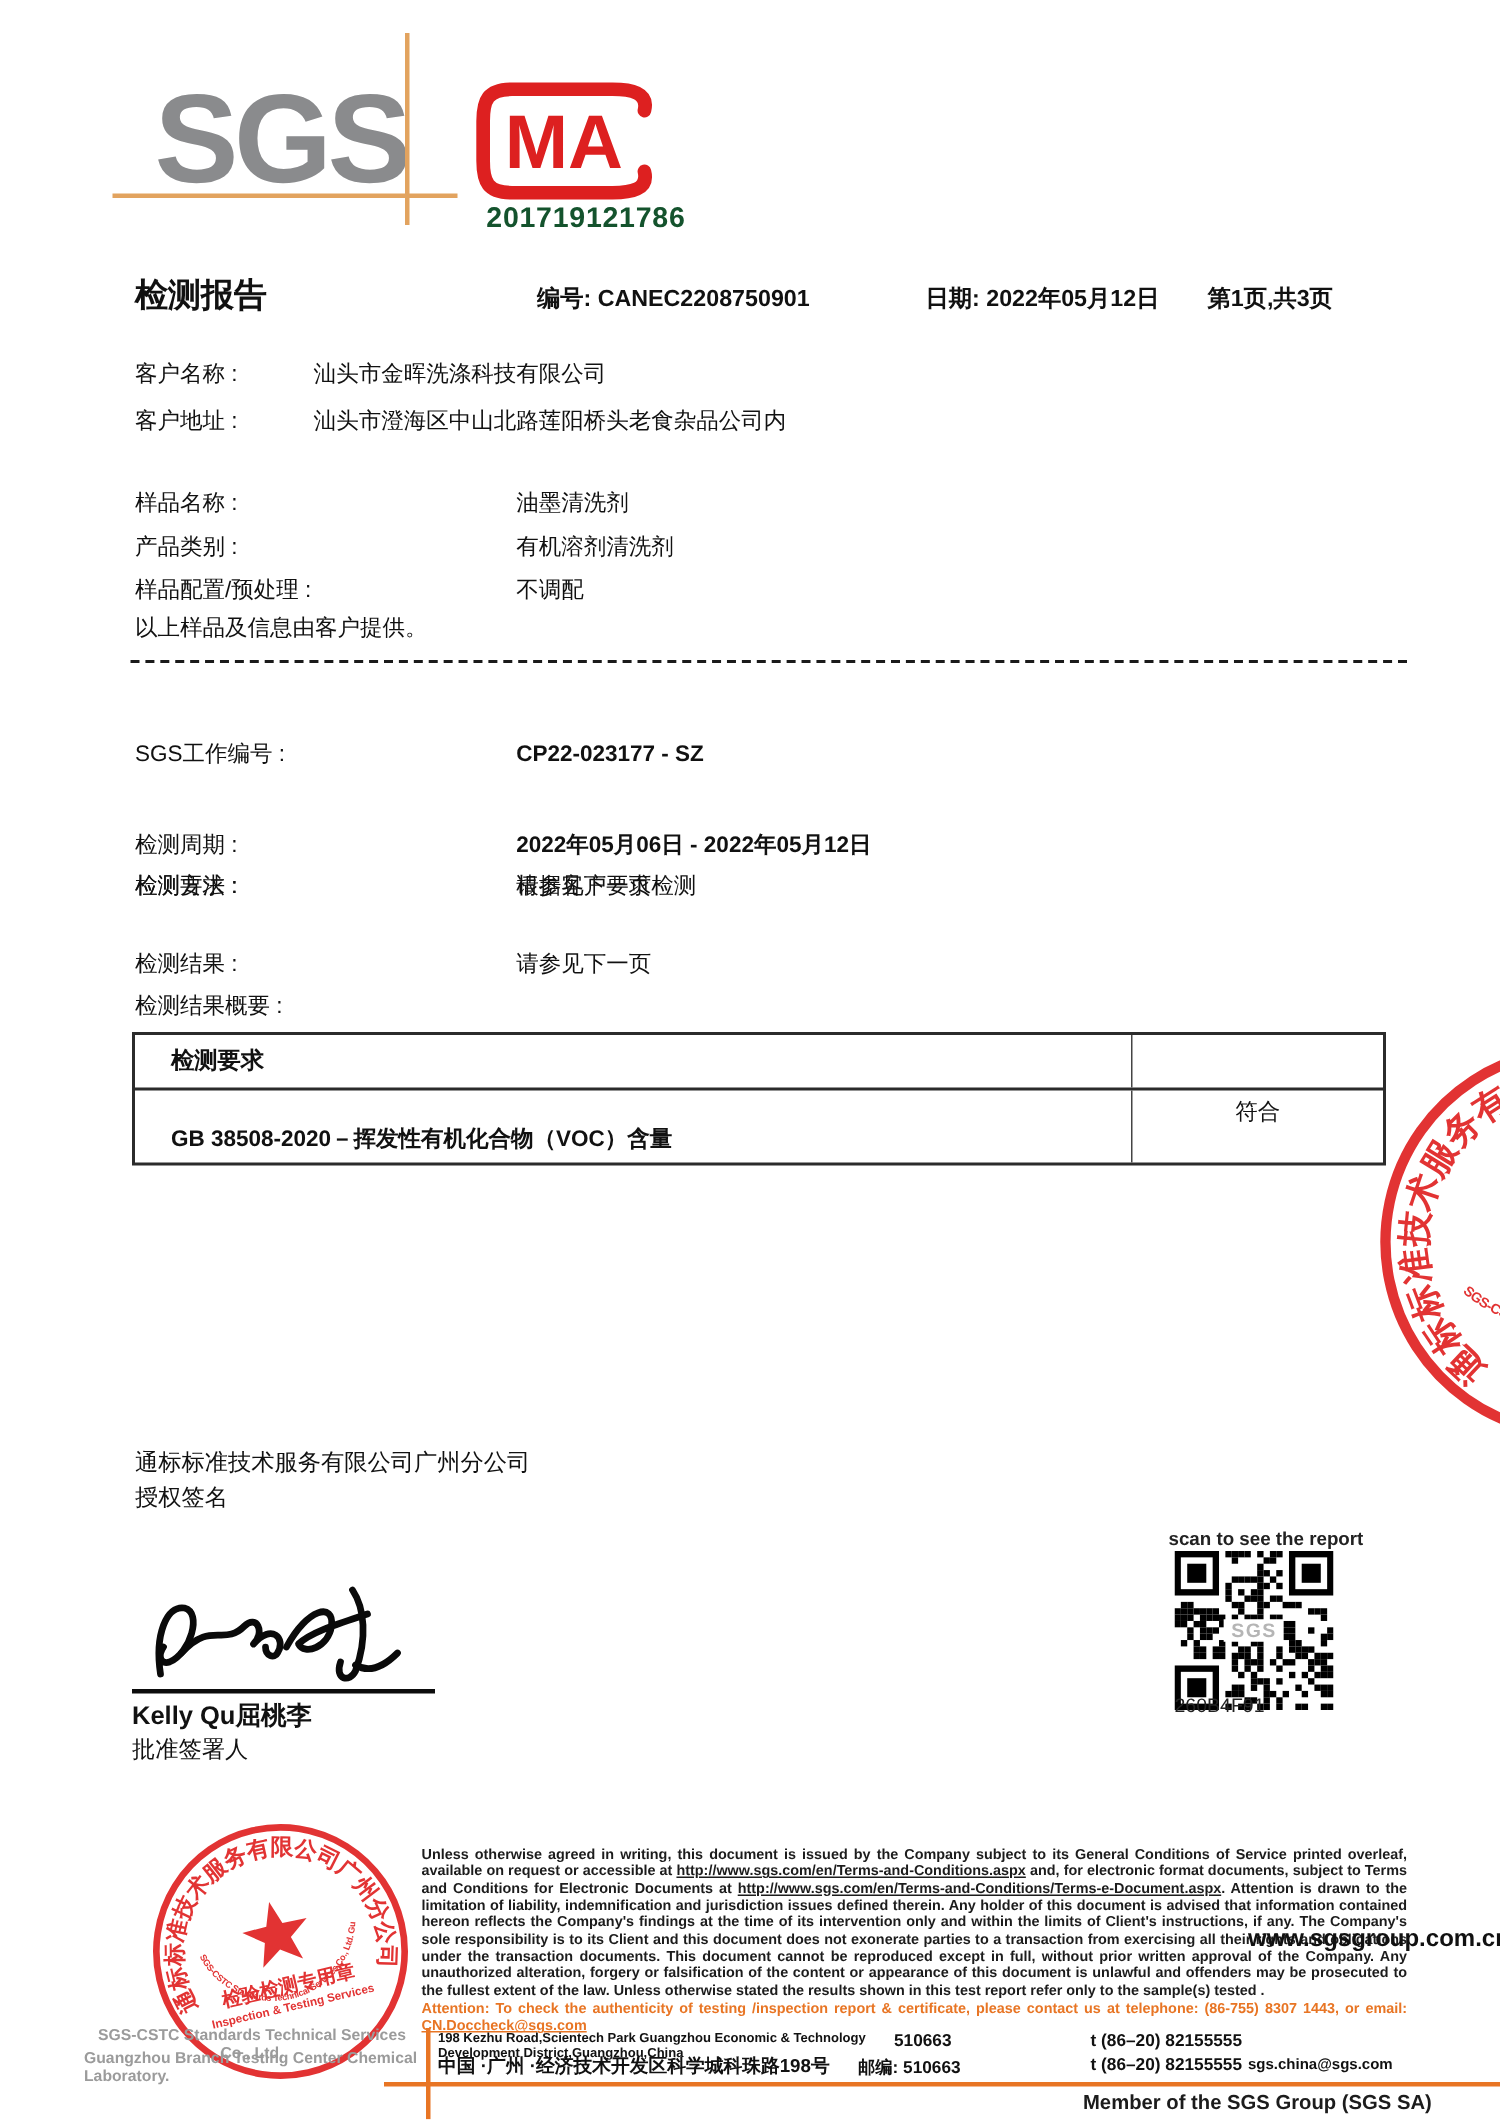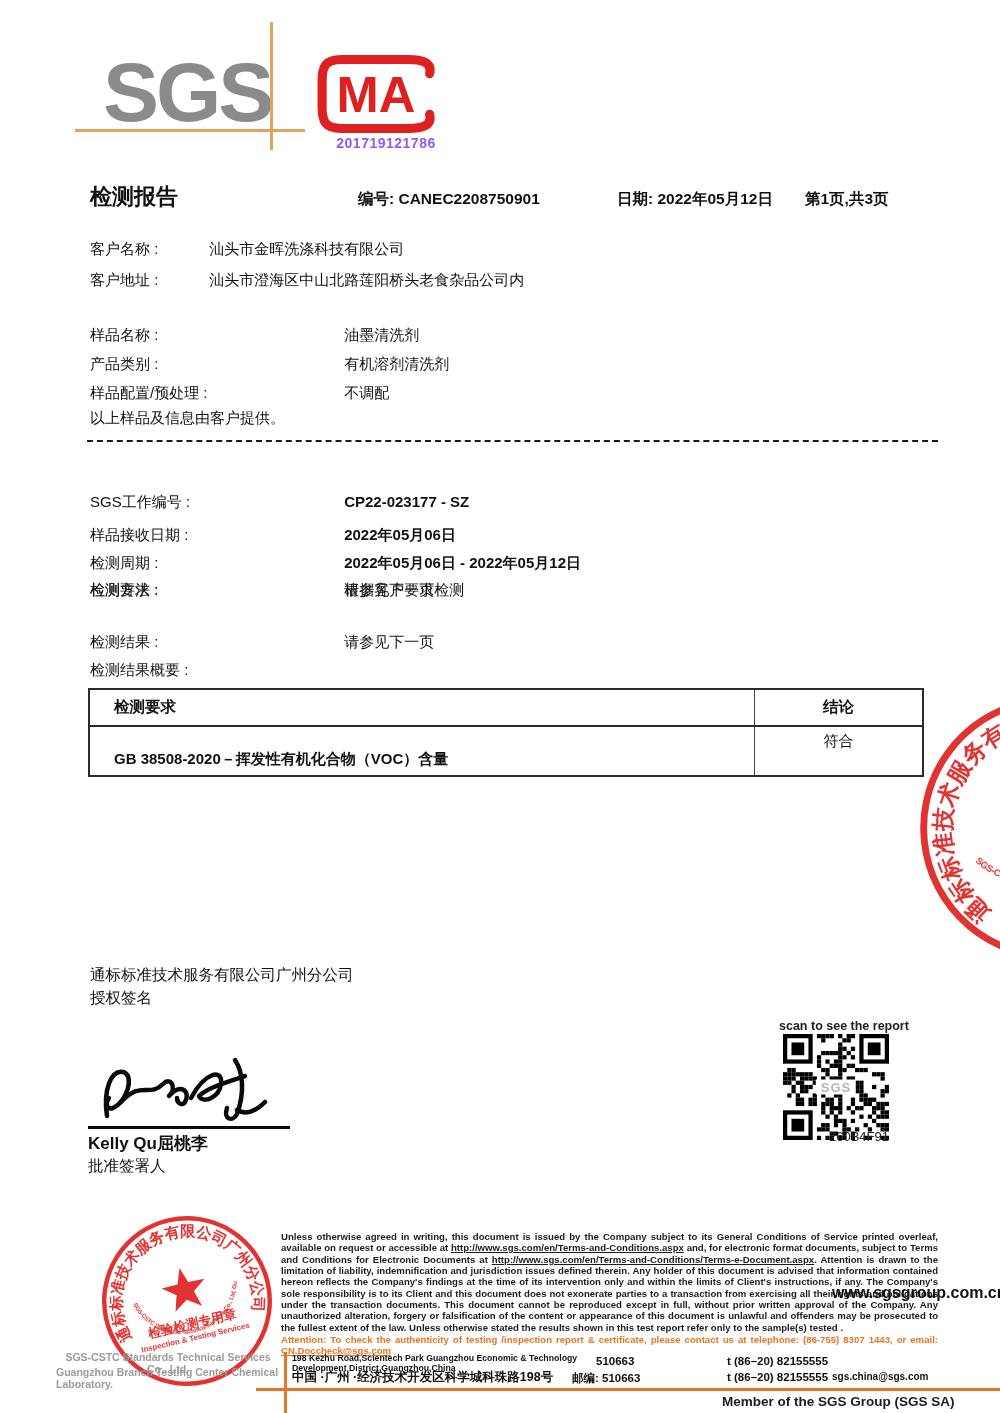--- a/index.html
+++ b/index.html
@@ -4,21 +4,21 @@
 <style>
   html,body{margin:0;padding:0;background:#fff;}
   .page{position:relative;width:1000px;height:1413px;background:#fff;overflow:hidden;
         font-family:"Liberation Sans","DejaVu Sans",sans-serif;color:#111;}
   .abs{position:absolute;}
   
   .sgs-word{left:103px;top:50px;font-size:84px;font-weight:bold;color:#8a8b8d;letter-spacing:-3px;line-height:1;}
   .cross-h{left:75px;top:129px;width:230px;height:3px;background:#e2a35f;}
   .cross-v{left:270px;top:22px;width:3px;height:128px;background:#e2a35f;}
   .cma-box{left:315px;top:52px;width:142px;height:84px;}
-  .cma-number{left:315px;top:135px;width:142px;text-align:center;font-size:14px;font-weight:bold;color:#8b5cf6;letter-spacing:.5px;}
+  .cma-number{left:315px;top:135px;width:142px;text-align:right;font-size:19px;font-weight:bold;color:#14532d;letter-spacing:.5px;}
   
   .report-title{left:90px;top:182px;font-size:22px;font-weight:bold;}
   .hdr{top:189px;font-size:15.5px;font-weight:600;}
   
   .row{position:absolute;left:90px;font-size:15px;white-space:nowrap;}
   .lbl{display:inline-block;}
   .w115{width:115px;}
   .w250{width:250px;}
   .val6{font-weight:600;}
   .dashed{left:87px;top:440px;width:851px;border-top:2px dashed #1a1a1a;height:0;}
@@ -40,21 +40,21 @@
   .sig-auth{left:90px;top:988px;font-size:15.5px;}
   .sig-img{left:95px;top:1050px;}
   .sig-line{left:88px;top:1126px;width:202px;height:2.5px;background:#0c0c0c;}
   .sig-name{left:88px;top:1132px;font-size:17px;font-weight:600;}
   .sig-title{left:88px;top:1156px;font-size:15.5px;}
   
   .qr-caption{left:779px;top:1019px;font-size:12.5px;font-weight:600;color:#222;}
   .qr-wrap{left:783px;top:1034px;width:106px;height:106px;}
   .qr-center{position:absolute;left:50%;top:50%;transform:translate(-50%,-50%);background:#fff;
              padding:0 5px;font-size:13px;font-weight:bold;color:#b5b5b5;letter-spacing:1px;}
-  .qr-serial{left:783px;top:1129px;width:106px;text-align:right;font-size:13px;color:#222;}
+  .qr-serial{left:783px;top:1129px;width:106px;text-align:left;font-size:13px;color:#222;}
   
   .lab1{left:56px;top:1351px;width:224px;text-align:center;font-size:10.5px;font-weight:600;color:#9b9b9b;}
   .lab2{left:56px;top:1366px;width:224px;text-align:left;font-size:10.5px;font-weight:600;color:#9b9b9b;}
   .disc{left:281px;top:1231px;width:657px;font-size:9.6px;line-height:1.18;font-weight:700;
         color:#1c1c1c;text-align:justify;}
   .disc .u{text-decoration:underline;}
   .attn{color:#e87524;margin-top:1px;}
   .attn .u{text-decoration:underline;}
   .f-vline{left:284px;top:1352px;width:2.5px;height:61px;background:#e87524;}
   .addr{font-weight:600;white-space:nowrap;}
@@ -114,24 +114,20 @@
     <span>不调配</span>
   </div>
   <div class="row" style="top:409px">以上样品及信息由客户提供。</div>
 
   <div class="abs dashed"></div>
 
   <div class="row" style="top:493px">
     <span class="lbl w250">SGS工作编号 :</span>
     <span class="val6">CP22-023177 - SZ</span>
   </div>
-  <div class="row" style="top:526px">
-    <span class="lbl w250">样品接收日期 :</span>
-    <span class="val6">2022年05月06日</span>
-  </div>
   <div class="row" style="top:554px">
     <span class="lbl w250">检测周期 :</span>
     <span class="val6">2022年05月06日 - 2022年05月12日</span>
   </div>
   <div class="row" style="top:581px">
     <span class="lbl w250">检测要求 :</span>
     <span>根据客户要求检测</span>
   </div>
   <div class="row" style="top:581px">
     <span class="lbl w250">检测方法 :</span>
@@ -139,21 +135,20 @@
   </div>
   <div class="row" style="top:633px">
     <span class="lbl w250">检测结果 :</span>
     <span>请参见下一页</span>
   </div>
   <div class="row" style="top:661px">检测结果概要 :</div>
 
   <div class="abs rtable">
     <div class="tr head">
       <div class="c1">检测要求</div>
-      <div class="c2">结论</div>
     </div>
     <div class="tr body">
       <div class="c1">GB 38508-2020－挥发性有机化合物（VOC）含量</div>
       <div class="c2">符合</div>
     </div>
   </div>
 
   <div class="abs stamp stamp-right">
     <svg width="276" height="276" viewBox="0 0 200 200">
       <defs>

